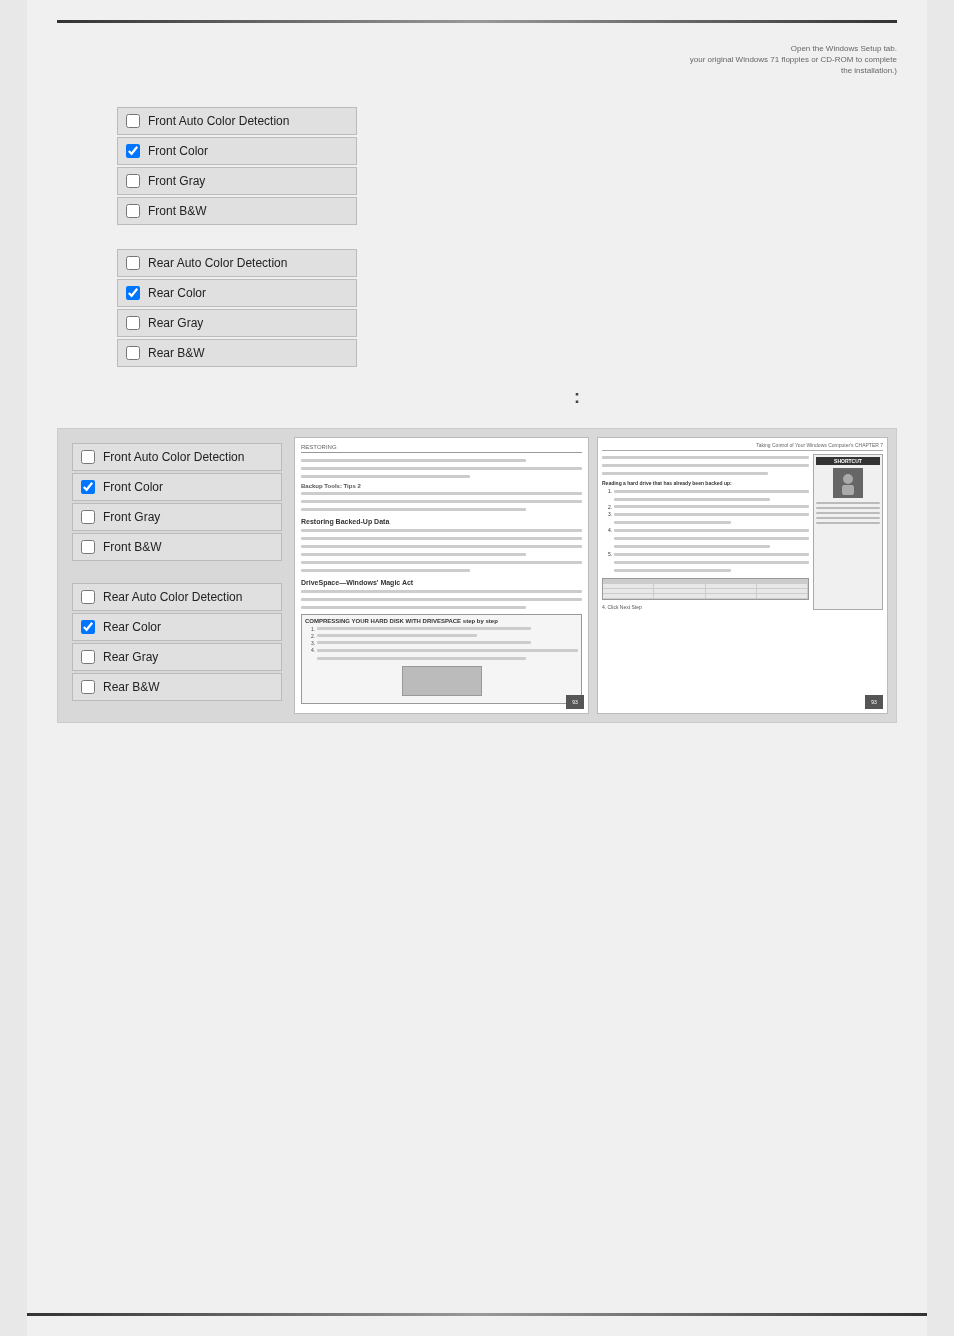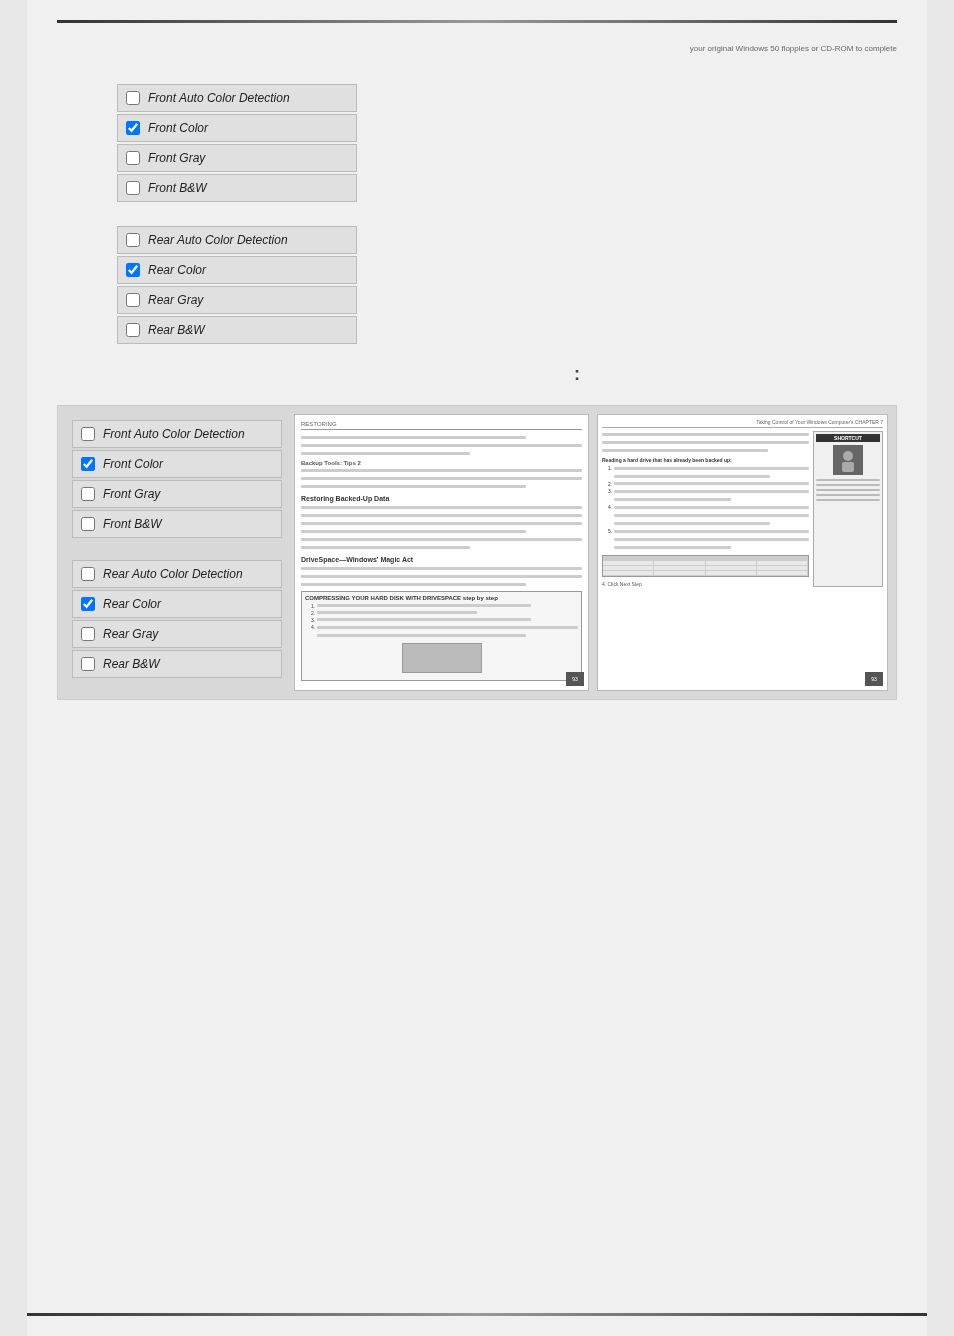--- a/index.html
+++ b/index.html
@@ -78,21 +78,20 @@
       width: 14px;
       height: 14px;
       flex-shrink: 0;
       cursor: pointer;
     }
 
     .checkbox-item label {
       font-size: 12px;
       color: #222;
       cursor: pointer;
-      font-style: italic;
     }
 
     .group-spacer {
       height: 16px;
     }
 
     .colon-separator {
       text-align: center;
       font-size: 18px;
       font-weight: bold;
@@ -324,21 +323,23 @@
       margin-bottom: 1px;
     }
   </style>
 </head>
 <body>
 
 <div class="page-container">
   <div class="top-rule"></div>
 
   <div class="header-text">
-    <div>your original Windows 50 floppies or CD-ROM to complete</div>
+    <div>Open the Windows Setup tab.</div>
+    <div>your original Windows 71 floppies or CD-ROM to complete</div>
+    <div>the installation.)</div>
   </div>
 
   <div class="upper-section">
     <div class="checkbox-group">
       <div class="checkbox-item">
         <input type="checkbox" id="fac" style="">
         <label for="fac">Front Auto Color Detection</label>
       </div>
       <div class="checkbox-item">
         <input type="checkbox" id="fc" checked="" style="">

